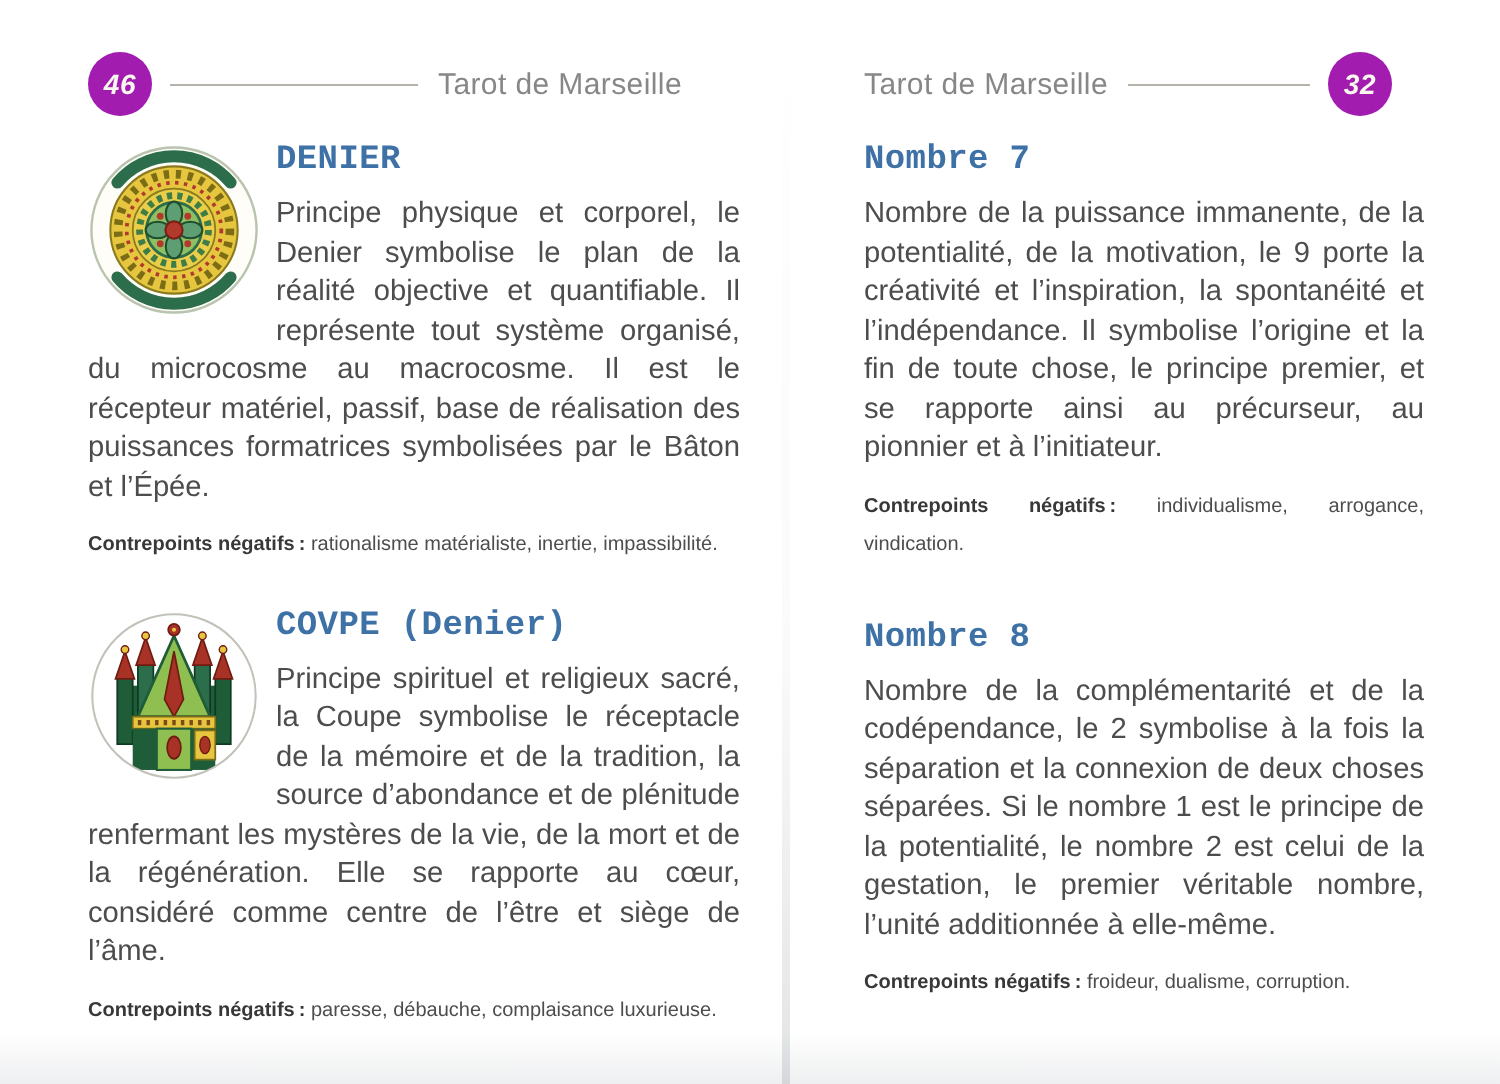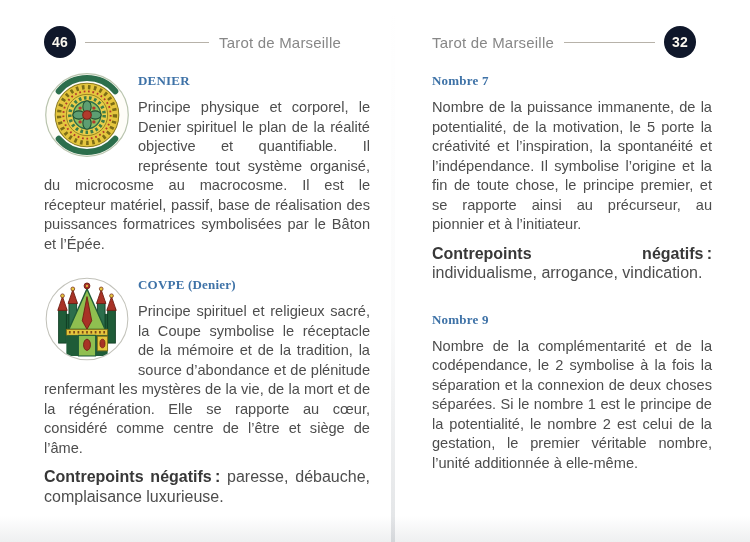--- a/index.html
+++ b/index.html
@@ -11,52 +11,53 @@
   }
   .spread{display:flex;width:750px;height:542px;position:relative;}
   .page{box-sizing:border-box;position:relative;}
   .page.left{width:375px;padding:26px 5px 0 44px;}
   .page.right{width:375px;padding:26px 38px 0 57px;}
 
   
   .runhead{display:flex;align-items:center;height:32px;margin-bottom:13px;}
   .pagenum{
     flex:none;width:32px;height:32px;border-radius:50%;
-    background:#0f172a;color:#faf7ef;
+    background:#a21caf;color:#faf7ef;
     font-size:14px;line-height:32px;text-align:center;font-weight:bold;
     letter-spacing:0.3px;
+    font-style:italic;
   }
   .runrule{flex:none;height:1px;background:#b7b2a9;}
   .page.left  .runrule{width:124px;margin:0 10px 0 9px;}
   .page.right .runrule{flex:1;margin:0 9px 0 10px;}
   .runtitle{
     flex:none;color:#878787;font-size:15px;letter-spacing:0.2px;
     white-space:nowrap;
     text-align:right;
   }
   .page.right .runhead{width:264px;}
 
   
   .section{margin-top:0;}
   .page.left  .section + .section{margin-top:21px;}
   .page.right .section + .section{margin-top:27px;}
   .section-title{
-    font-family:Liberation Serif, serif;
-    font-size:13px;font-weight:600;color:#3e72a7;
+    font-family:Liberation Mono, monospace;
+    font-size:17px;font-weight:600;color:#3e72a7;
     margin:0 0 7px 0;letter-spacing:0.2px;line-height:20px;
   }
   .suit-icon{
     float:left;width:86px;height:86px;margin:1px 8px 6px 0;
   }
   .body-text{
     margin:0;color:#4d4d4d;font-size:14.6px;line-height:19.5px;
     text-align:justify;hyphens:auto;-webkit-hyphens:auto;
   }
   .counter{
-    margin:9px 0 0 0;color:#4d4d4d;font-size:16px;line-height:19.5px;
+    margin:9px 0 0 0;color:#4d4d4d;font-size:10px;line-height:19.5px;
     text-align:justify;
   }
   .counter b{color:#383838;font-weight:bold;}
   .clearfix::after{content:"";display:block;clear:both;}
 
   
   .gutter{
     position:absolute;left:391px;top:0;width:4px;height:542px;
     background:linear-gradient(to bottom,
       rgba(120,130,140,0) 0%,
@@ -100,21 +101,22 @@
         <ellipse cx="50" cy="59.5" rx="4.8" ry="7" fill="#5d9e72" stroke="#1e4d2f" stroke-width="1.2"></ellipse>
         <ellipse cx="40.5" cy="50" rx="7" ry="4.8" fill="#5d9e72" stroke="#1e4d2f" stroke-width="1.2"></ellipse>
         <ellipse cx="59.5" cy="50" rx="7" ry="4.8" fill="#5d9e72" stroke="#1e4d2f" stroke-width="1.2"></ellipse>
         <circle cx="42" cy="42" r="2" fill="#b23a2c"></circle>
         <circle cx="58" cy="42" r="2" fill="#b23a2c"></circle>
         <circle cx="42" cy="58" r="2" fill="#b23a2c"></circle>
         <circle cx="58" cy="58" r="2" fill="#b23a2c"></circle>
         <circle cx="50" cy="50" r="5" fill="#b23a2c" stroke="#7c1f14" stroke-width="1.2"></circle>
       </svg>
       <h2 class="section-title">DENIER</h2>
-      <p class="body-text" lang="fr">Principe physique et corporel, le Denier spirituel le plan de la réalité objective et quan­tifiable. Il représente tout système organisé, du microcosme au macro­cosme. Il est le récepteur matériel, passif, base de réalisation des puissances formatrices symbolisées par le Bâton et l’Épée.</p>
+      <p class="body-text" lang="fr">Principe physique et corporel, le Denier symbolise le plan de la réalité objective et quan­tifiable. Il représente tout système organisé, du microcosme au macro­cosme. Il est le récepteur matériel, passif, base de réalisation des puissances formatrices symbolisées par le Bâton et l’Épée.</p>
+      <p class="counter"><b>Contrepoints négatifs :</b><span> rationalisme maté­rialiste, inertie, impassibilité.</span></p>
     </div>
 
     <div class="section clearfix">
       <svg class="suit-icon" viewBox="0 0 100 100" aria-hidden="true">
         <defs>
             <clipPath id="cupclip">
               <circle cx="50" cy="50" r="47"></circle>
             </clipPath>
           </defs>
         <circle cx="50" cy="50" r="47.5" fill="#ffffff" stroke="#c2c2ba" stroke-width="1.2"></circle>
@@ -154,25 +156,26 @@
   <div class="page right">
 
     <div class="runhead">
       <span class="runtitle">Tarot de Marseille</span>
       <span class="runrule"></span>
       <span class="pagenum">32</span>
     </div>
 
     <div class="section">
       <h2 class="section-title">Nombre 7</h2>
-      <p class="body-text" lang="fr">Nombre de la puissance immanente, de la potentialité, de la motivation, le 5 porte la créativité et l’inspiration, la spontanéité et l’indépendance. Il symbolise l’origine et la fin de toute chose, le principe premier, et se rapporte ainsi au précurseur, au pionnier et à l’initiateur.</p>
+      <p class="body-text" lang="fr">Nombre de la puissance immanente, de la potentialité, de la motivation, le 9 porte la créativité et l’inspiration, la spontanéité et l’indépendance. Il symbolise l’origine et la fin de toute chose, le principe premier, et se rapporte ainsi au précurseur, au pionnier et à l’initiateur.</p>
       <p class="counter"><b>Contrepoints négatifs :</b><span> individualisme, arro­gance, vindication.</span></p>
     </div>
 
     <div class="section">
-      <h2 class="section-title">Nombre 9</h2>
+      <h2 class="section-title">Nombre 8</h2>
       <p class="body-text" lang="fr">Nombre de la complémentarité et de la codé­pendance, le 2 symbolise à la fois la séparation et la connexion de deux choses séparées. Si le nombre 1 est le principe de la poten­tialité, le nombre 2 est celui de la gestation, le premier véritable nombre, l’unité addi­tionnée à elle-même.</p>
+      <p class="counter"><b>Contrepoints négatifs :</b><span> froideur, dualisme, corruption.</span></p>
     </div>
   </div>
 
   <div class="gutter"></div>
   <div class="bottom-shade"></div>
 </div>
 
 </body></html>

